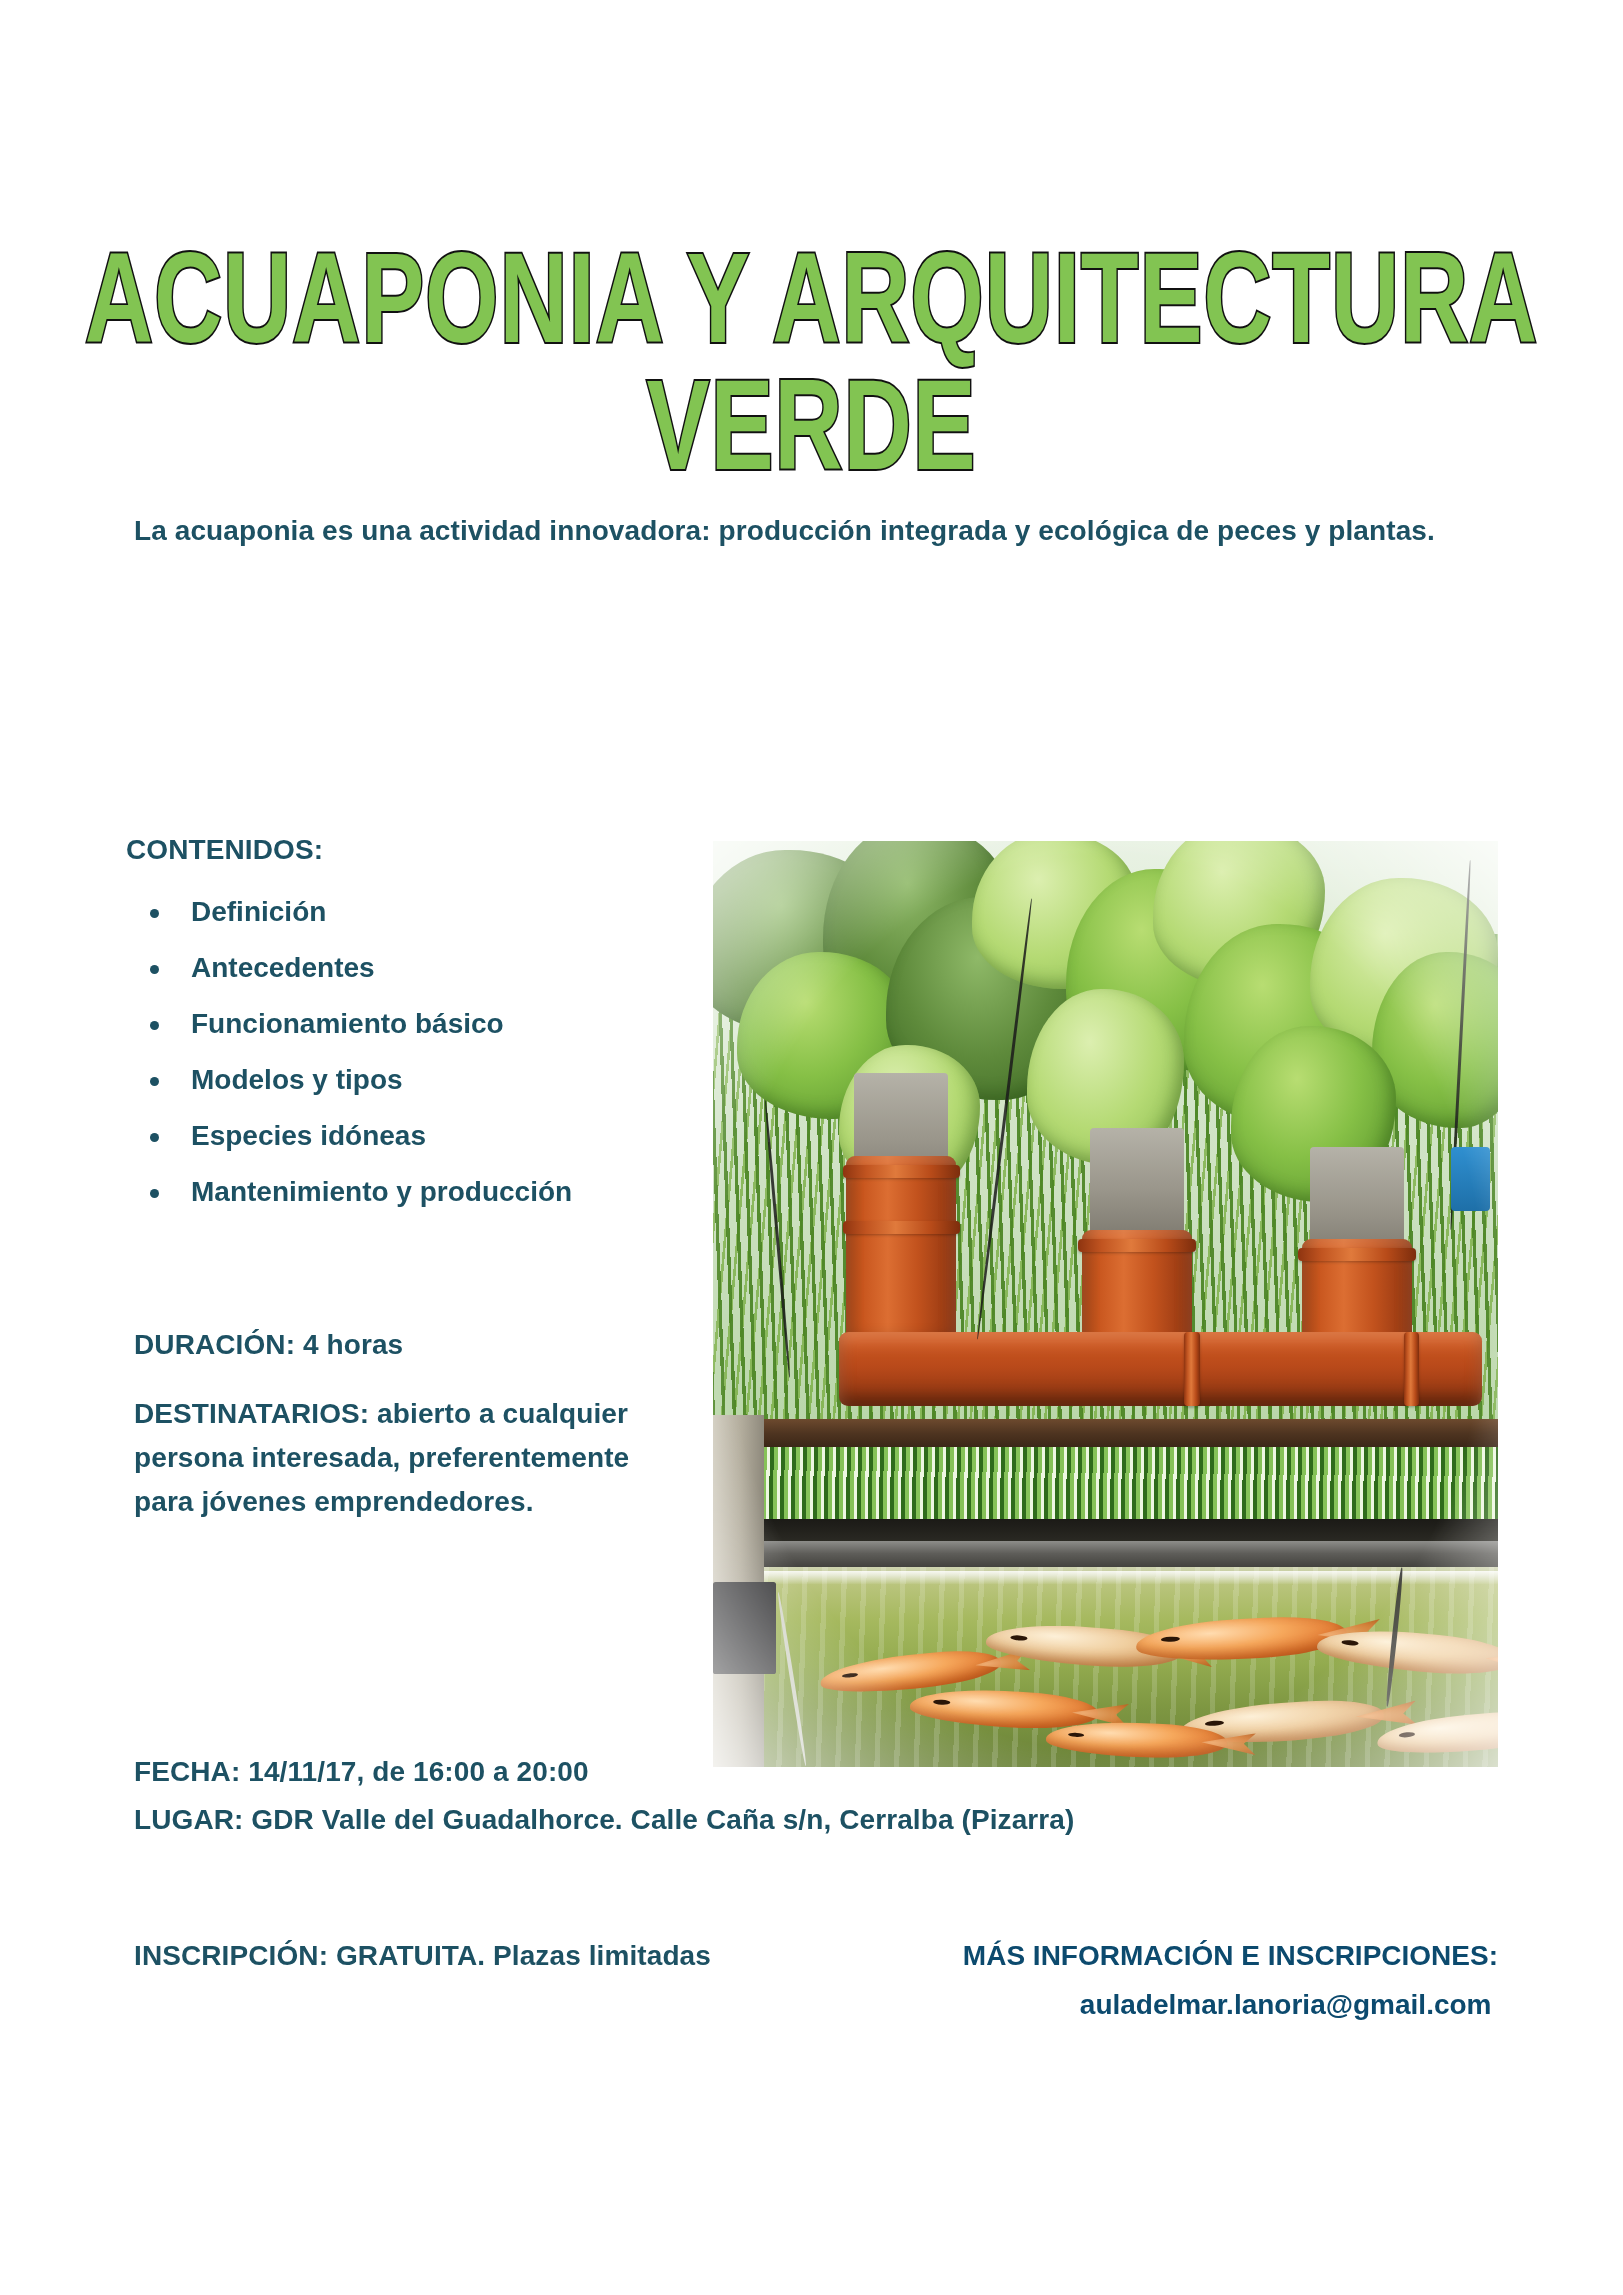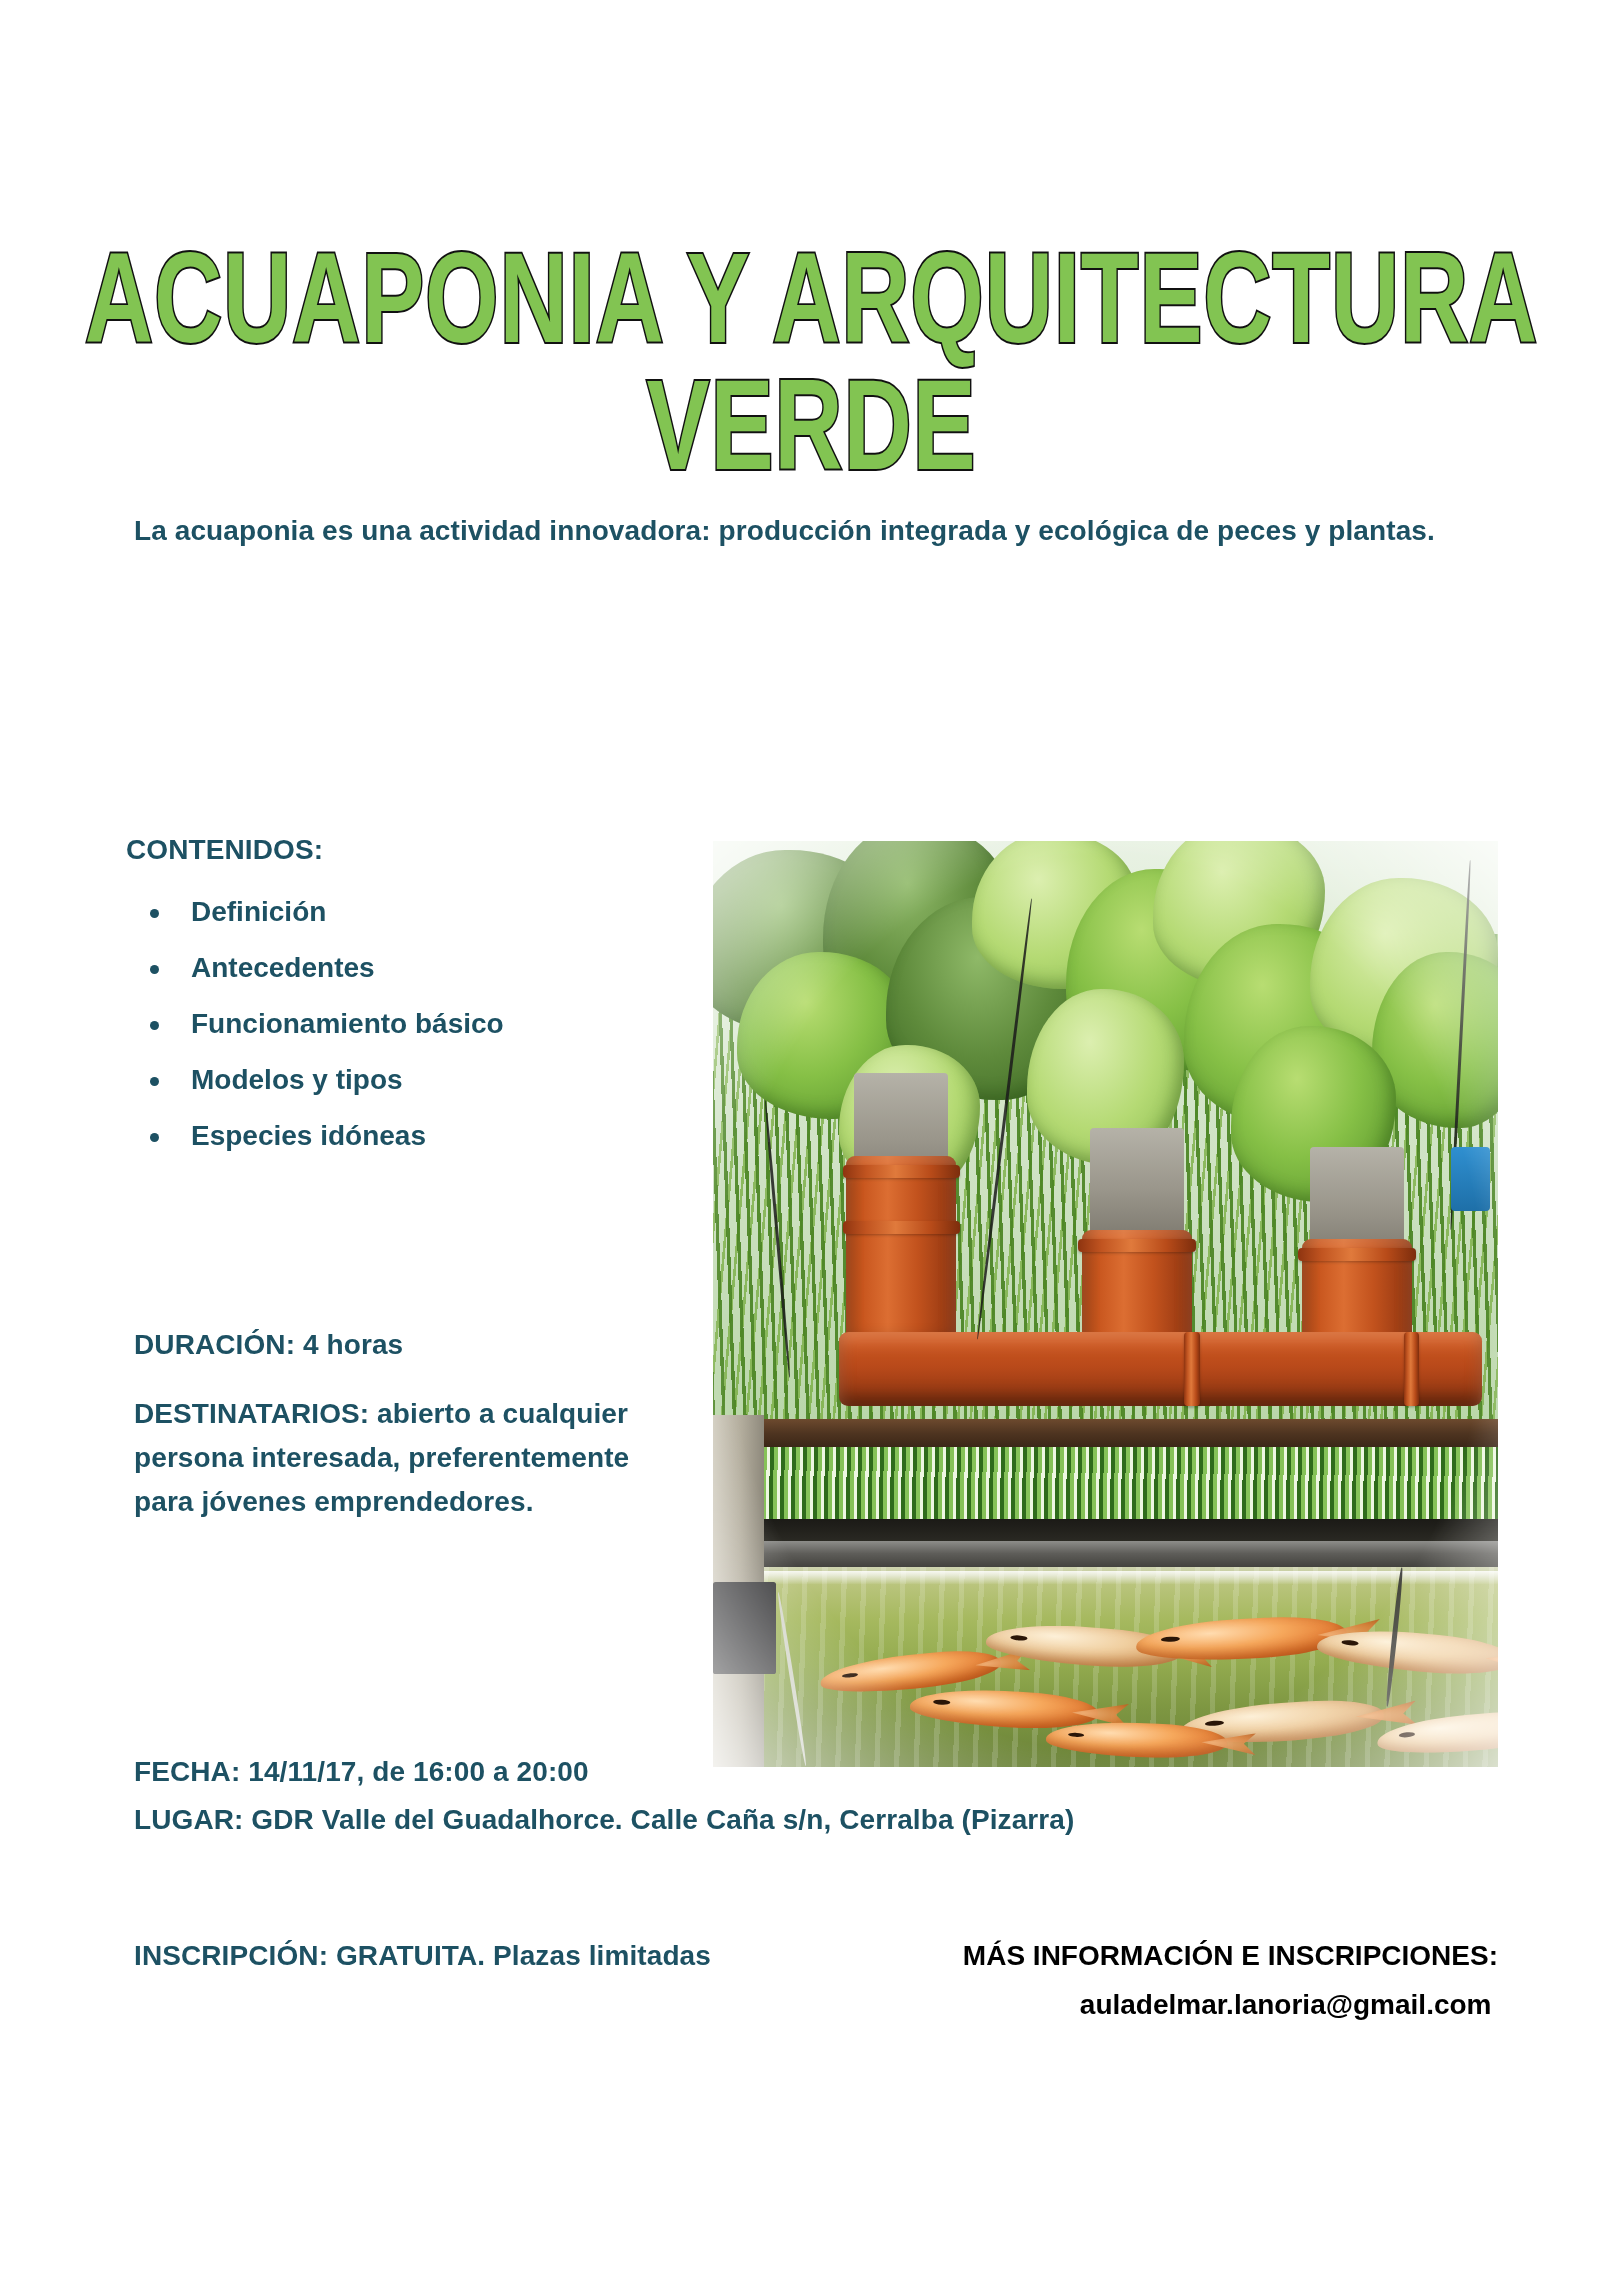--- a/index.html
+++ b/index.html
@@ -151,21 +151,21 @@
     left: 98px;
     top: 1934px;
   }
 
   #info-block {
     position: absolute;
     left: 896px;
     top: 1934px;
     width: 602px;
     text-align: right;
-    color: #000000;
+    color: #0c4a6e;
     font-family: "Liberation Sans", sans-serif;
     font-weight: 700;
     font-size: 28px;
     line-height: 1.58;
   }
   #info-block .email-line {
     display: block;
     margin-top: 5.2px;
     padding-right: 6.5px;
   }
@@ -402,20 +402,24 @@
       <span>Funcionamiento básico</span>
     </li>
     <li>
       <span class="bullet-dot"></span>
       <span>Modelos y tipos</span>
     </li>
     <li>
       <span class="bullet-dot"></span>
       <span>Especies idóneas</span>
     </li>
+    <li>
+      <span class="bullet-dot"></span>
+      <span>Mantenimiento y producción</span>
+    </li>
   </ul>
 
   <div class="body-text" id="para-duracion">DURACIÓN: 4 horas</div>
 
   <div class="body-text" id="para-destinatarios">DESTINATARIOS: abierto a cualquier persona interesada, preferentemente para jóvenes emprendedores.</div>
 
   <div class="body-text" id="para-fecha">FECHA: 14/11/17, de 16:00 a 20:00</div>
 
   <div class="body-text" id="para-lugar">LUGAR: GDR Valle del Guadalhorce. Calle Caña s/n, Cerralba (Pizarra)</div>
 

